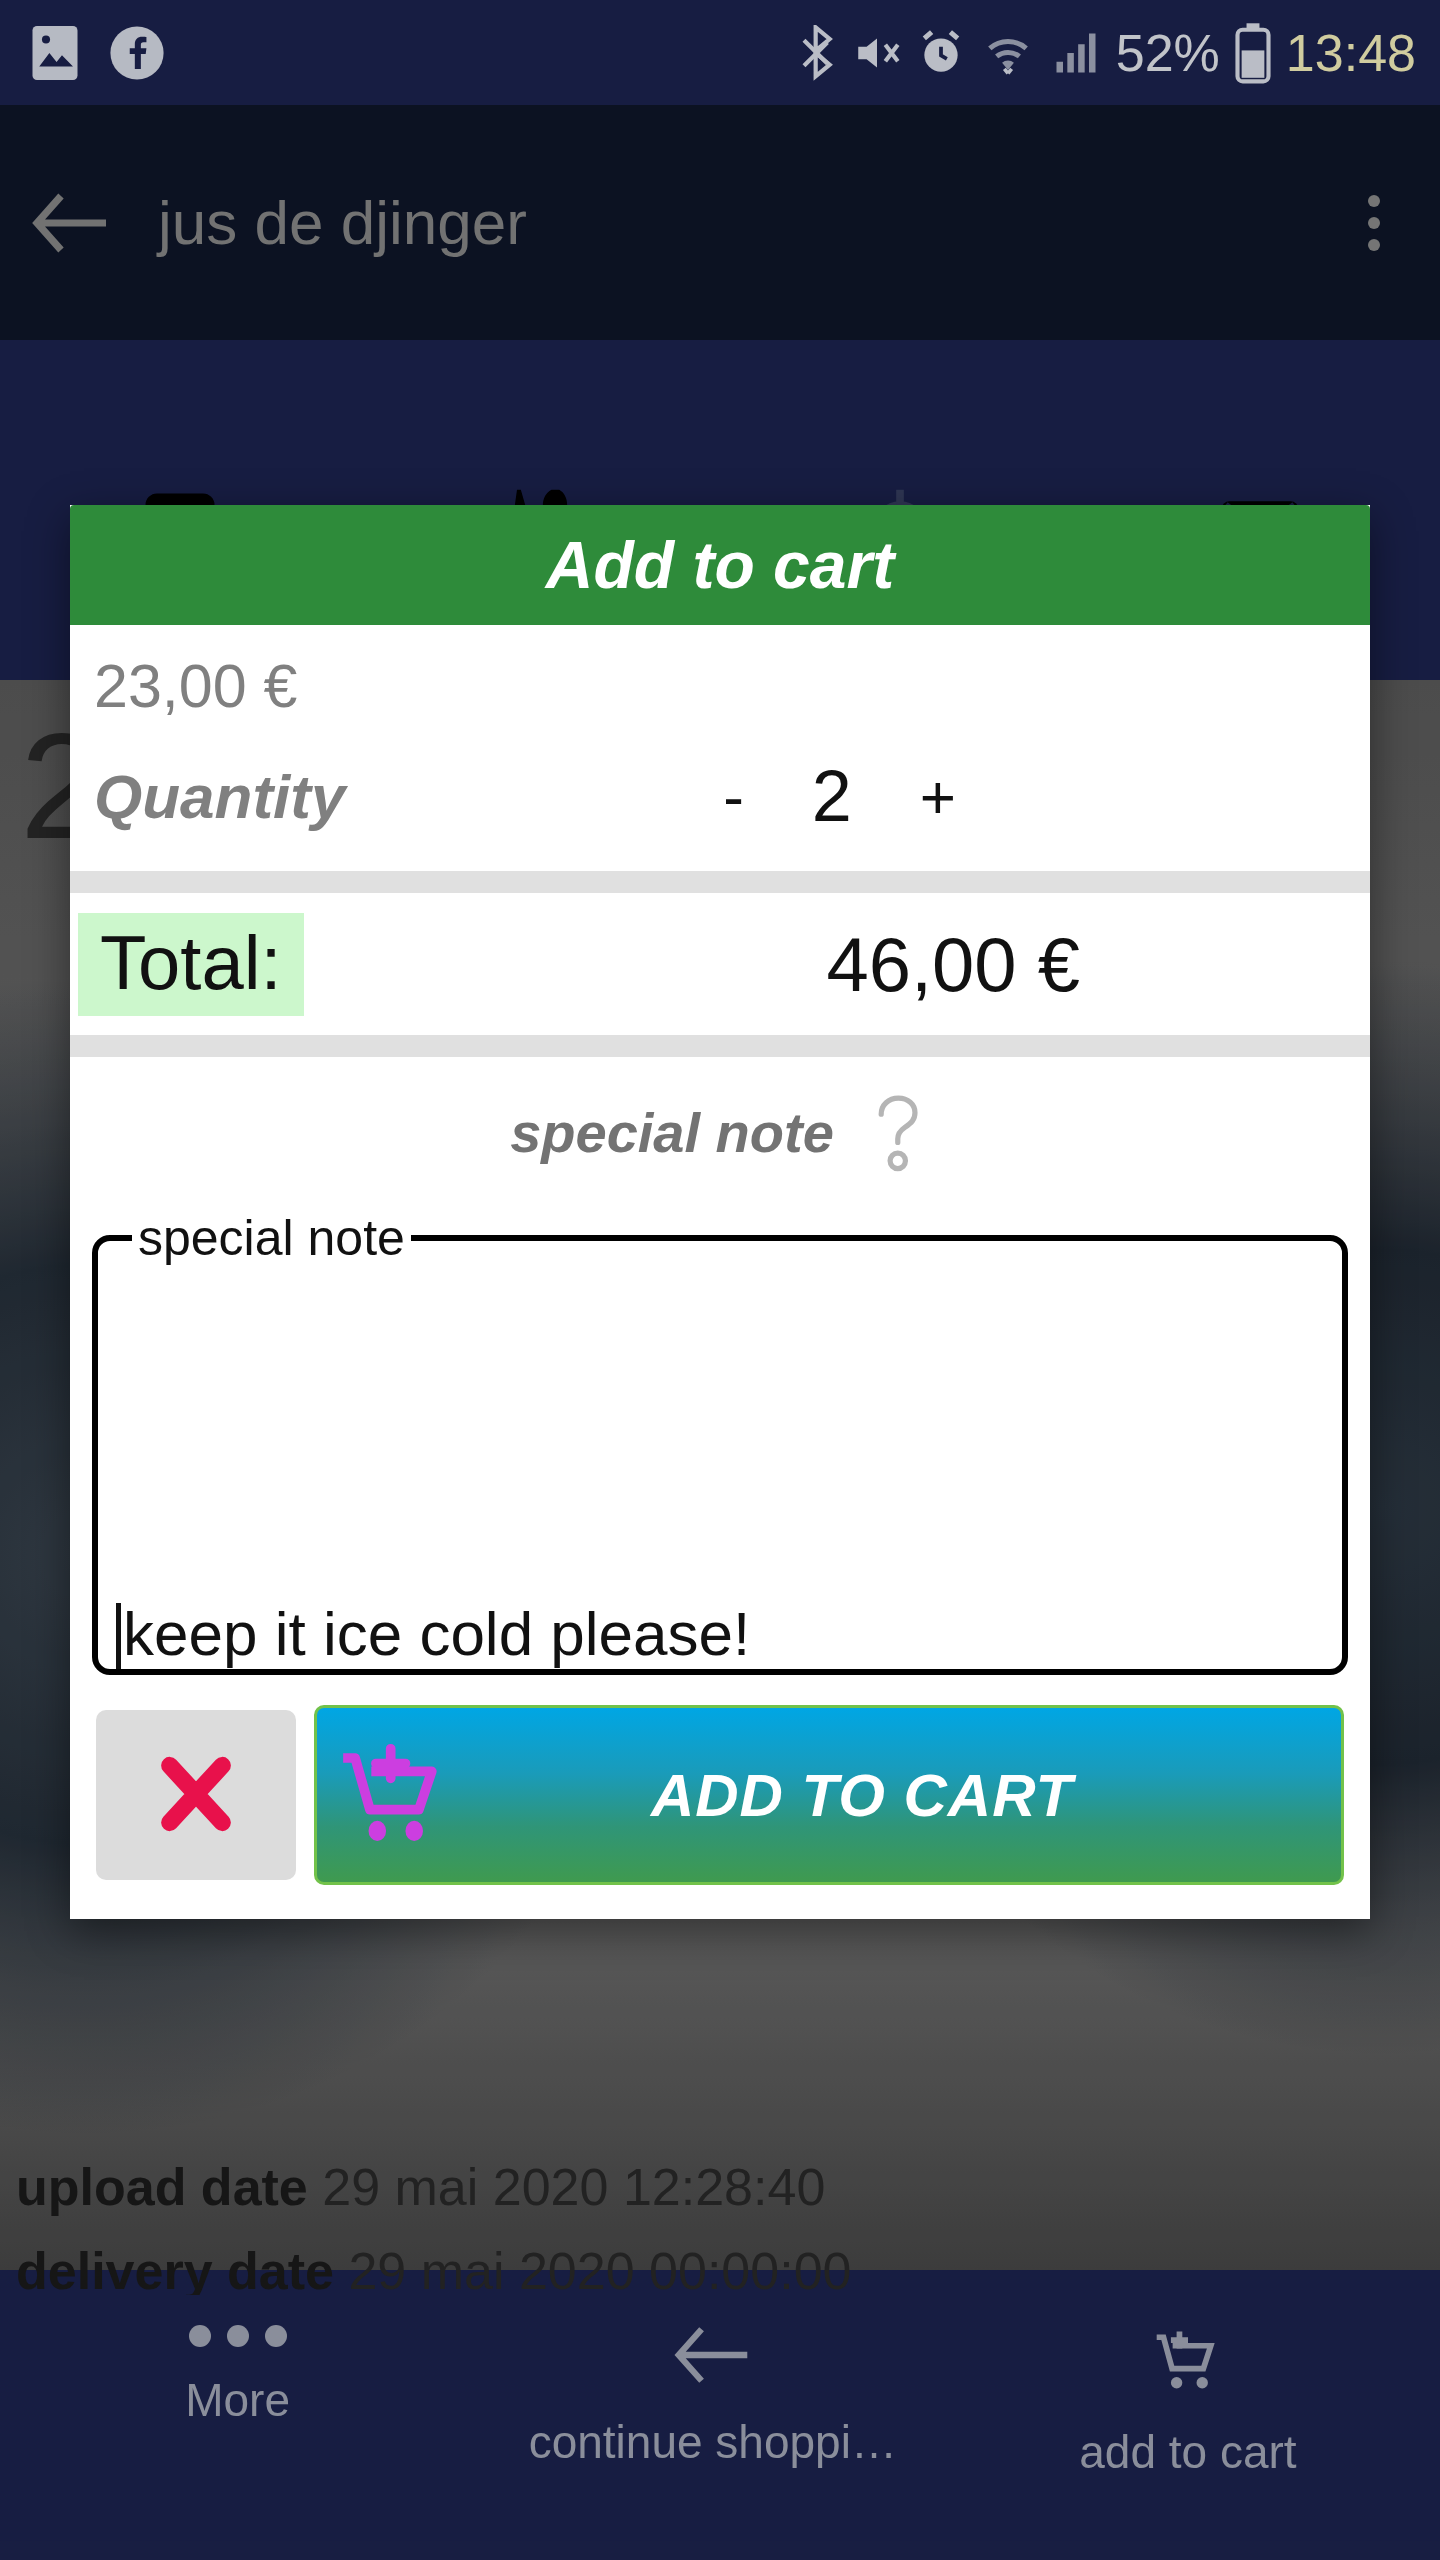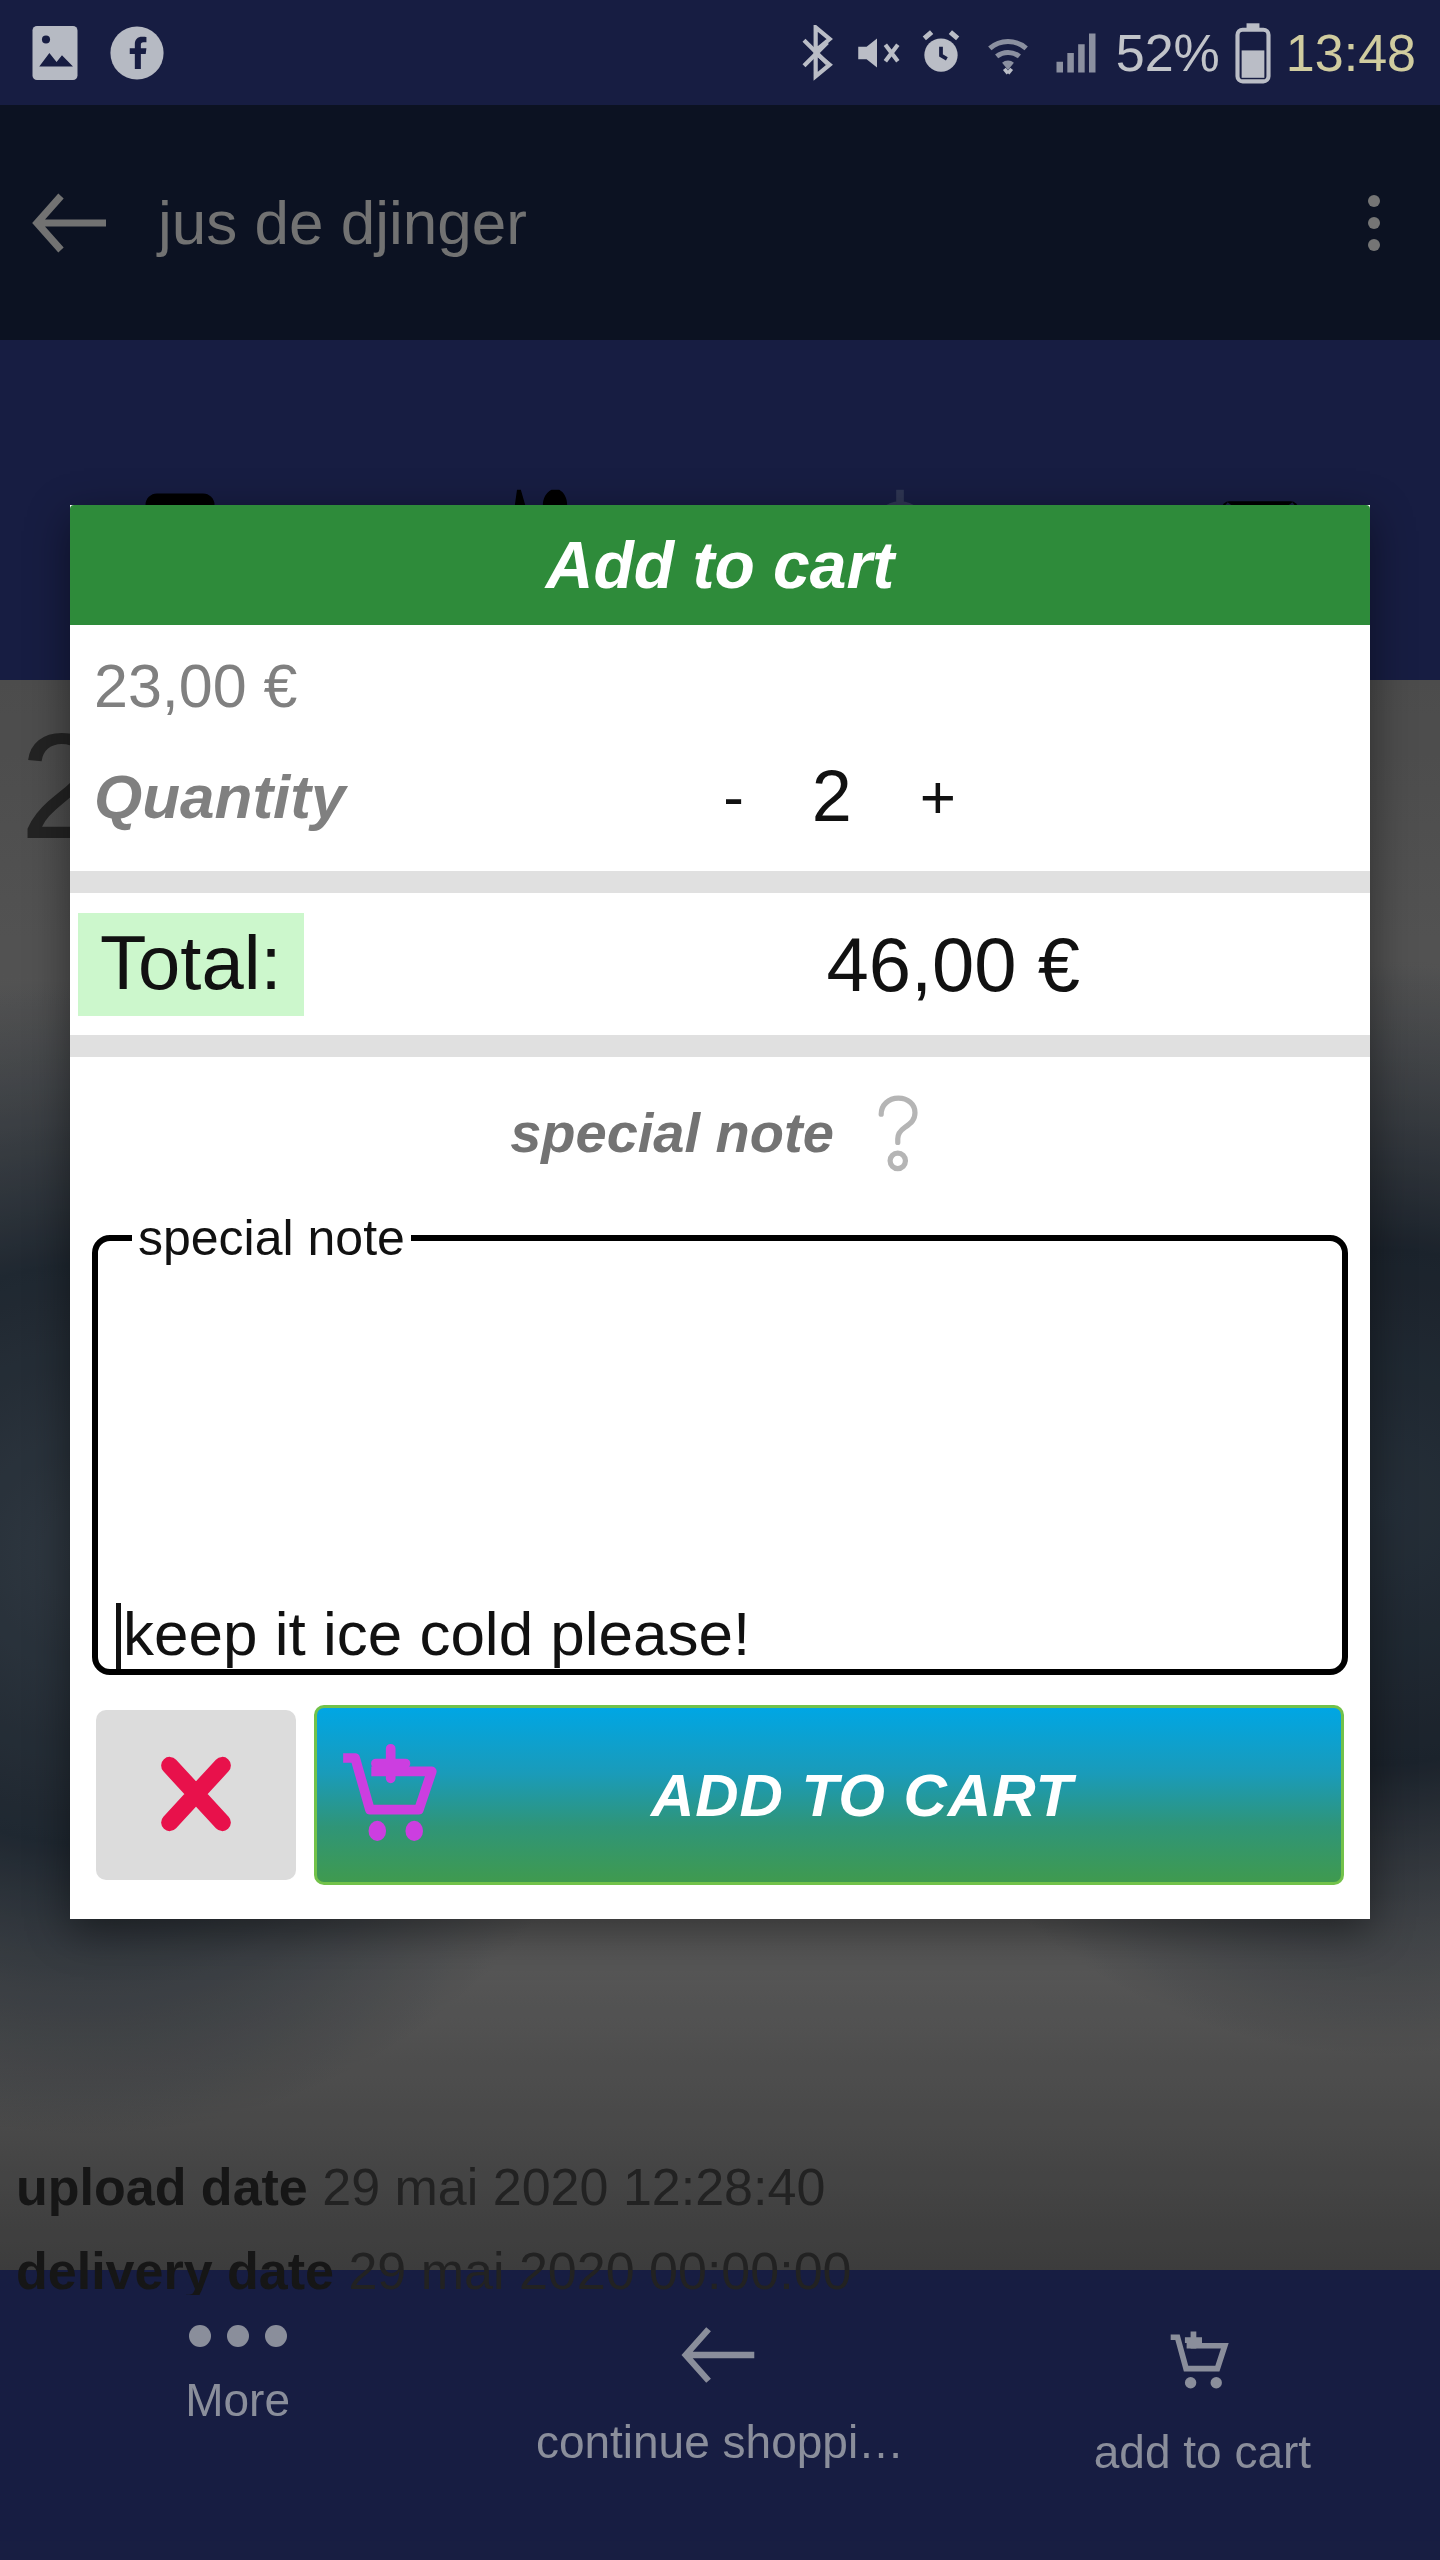--- a/index.html
+++ b/index.html
@@ -58,21 +58,21 @@
   }
   .bg-meta {
     position: absolute; left: 16px; width: 1200px; color: #1b1b1b;
   }
   .bg-meta .row { font-size: 52px; line-height: 84px; white-space: nowrap; }
   .bg-meta .k { font-weight: bold; }
   .bg-meta .v { font-weight: 400; color: #2a2a2a; }
 
   .navbar {
     position: absolute; bottom: 0; left: 0; width: 1440px; height: 265px;
-    background: #1d2451; display: flex; align-items: flex-start; justify-content: space-between;
+    background: #1d2451; display: flex; align-items: flex-start; justify-content: flex-start;
     padding-top: 30px;
   }
   .nav-item { width: 33%; display: flex; flex-direction: column; align-items: center; gap: 26px; }
   .nav-label { font-size: 46px; color: #a9aebd; white-space: nowrap; }
   .nav-dots { display: flex; gap: 16px; }
   .nav-dots i { width: 22px; height: 22px; border-radius: 50%; background: #a9aebd; display: block; }
 
   
   .scrim { position: absolute; inset: 0; background: rgba(0,0,0,0.18); }
   .dialog {

